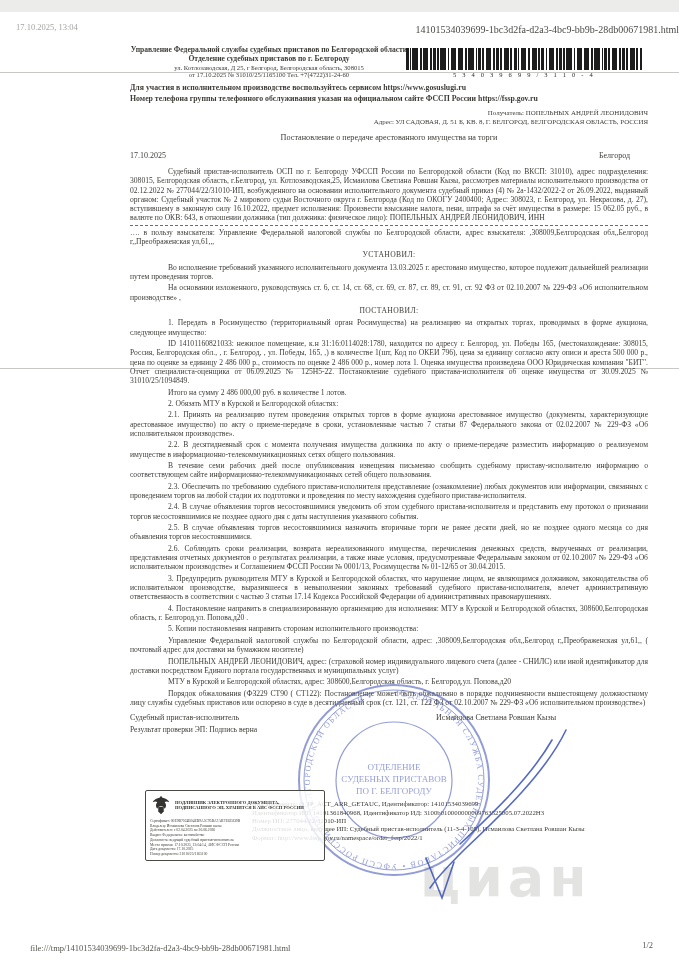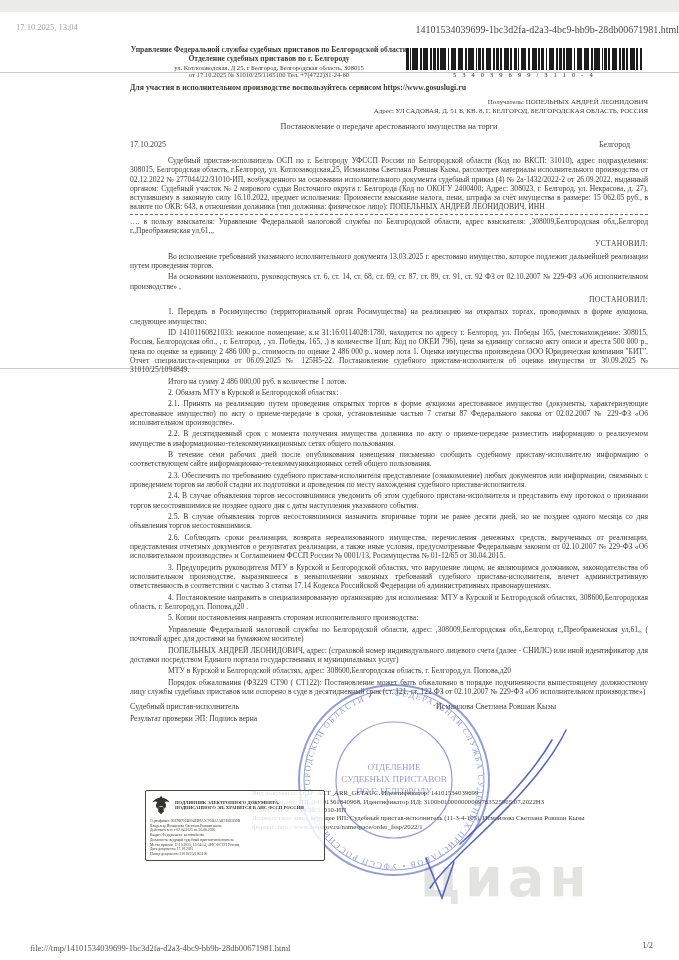--- a/index.html
+++ b/index.html
@@ -33,21 +33,21 @@
   .barcode-digits{font-size:6.5px;letter-spacing:2.2px;color:#2a2a28;text-align:center;margin-top:1px;}
 
   
   .content{position:absolute;left:130px;width:518px;top:70px;}
   .notice{font-weight:bold;font-size:7.8px;line-height:11px;}
   .recipient{font-size:6.9px;line-height:9px;text-align:right;}
   .doc-title{font-size:8.2px;text-align:center;margin-top:7px;}
   .dateline{display:flex;justify-content:space-between;font-size:8px;margin-top:9px;margin-bottom:7px;padding-right:18px;}
   .para{font-size:7.6px;line-height:9.3px;text-align:justify;margin:0 0 2.1px 0;text-indent:38px;}
   .noindent{text-indent:0;}
-  .centerblock{text-align:right;text-indent:0;margin:3.5px 0;letter-spacing:.4px;}
+  .centerblock{text-align:center;text-indent:0;margin:3.5px 0;letter-spacing:.4px;}
   .dashes{border-top:1px dashed #6d6c66;height:1px;margin:2px 0 1px 0;}
   .sig-row{display:flex;justify-content:space-between;font-size:8px;margin-top:6px;gap:16px;}
   .sig-name{margin-right:92px;}
   .ep-line{font-size:7.6px;margin-top:3px;}
   .meta-spacer{height:66px;}
   .doc-meta{margin-left:122px;font-size:6.8px;line-height:8.4px;}
 
   
   .cert-box{
     position:absolute;left:145px;top:778px;width:180px;min-height:62px;
@@ -85,20 +85,21 @@
     <div class="lh-s">от 17.10.2025 № 31010/25/1165100 Тел. +7(4722)31-24-60</div>
   </div>
 
   <div class="barcode-wrap">
     <div class="barcode"></div>
     <div class="barcode-digits">5 3 4 0 3 9 6 9 9 / 3 1 1 0 - 4</div>
   </div>
 
   <div class="content">
     <div class="notice">Для участия в исполнительном производстве воспользуйтесь сервисом https://www.gosuslugi.ru</div>
+    <div class="notice">Номер телефона группы телефонного обслуживания указан на официальном сайте ФССП России https://fssp.gov.ru</div>
     <div class="recipient" style="margin-top:4px">Получатель: ПОПЕЛЬНЫХ АНДРЕЙ ЛЕОНИДОВИЧ</div>
     <div class="recipient">Адрес: УЛ САДОВАЯ, Д. 51 Б, КВ. 8, Г. БЕЛГОРОД, БЕЛГОРОДСКАЯ ОБЛАСТЬ, РОССИЯ</div>
     <div class="doc-title">Постановление о передаче арестованного имущества на торги</div>
     <div class="dateline">
       <span>17.10.2025</span>
       <span>Белгород</span>
     </div>
 
     <p class="para">Судебный пристав-исполнитель ОСП по г. Белгороду УФССП России по Белгородской области (Код по ВКСП: 31010), адрес подразделения: 308015, Белгородская область, г.Белгород, ул. Котлозаводская,25, Исмаилова Светлана Ровшан Кызы, рассмотрев материалы исполнительного производства от 02.12.2022 № 277044/22/31010-ИП, возбужденного на основании исполнительного документа судебный приказ (4) № 2а-1432/2022-2 от 26.09.2022, выданный органом: Судебный участок № 2 мирового судьи Восточного округа г. Белгорода (Код по ОКОГУ 2400400; Адрес: 308023, г. Белгород, ул. Некрасова, д. 27), вступившему в законную силу 16.10.2022, предмет исполнения: Произвести взыскание налога, пени, штрафа за счёт имущества в размере: 15 062.05 руб., в валюте по ОКВ: 643, в отношении должника (тип должника: физическое лицо): ПОПЕЛЬНЫХ АНДРЕЙ ЛЕОНИДОВИЧ, ИНН</p>
     <div class="dashes"></div>

